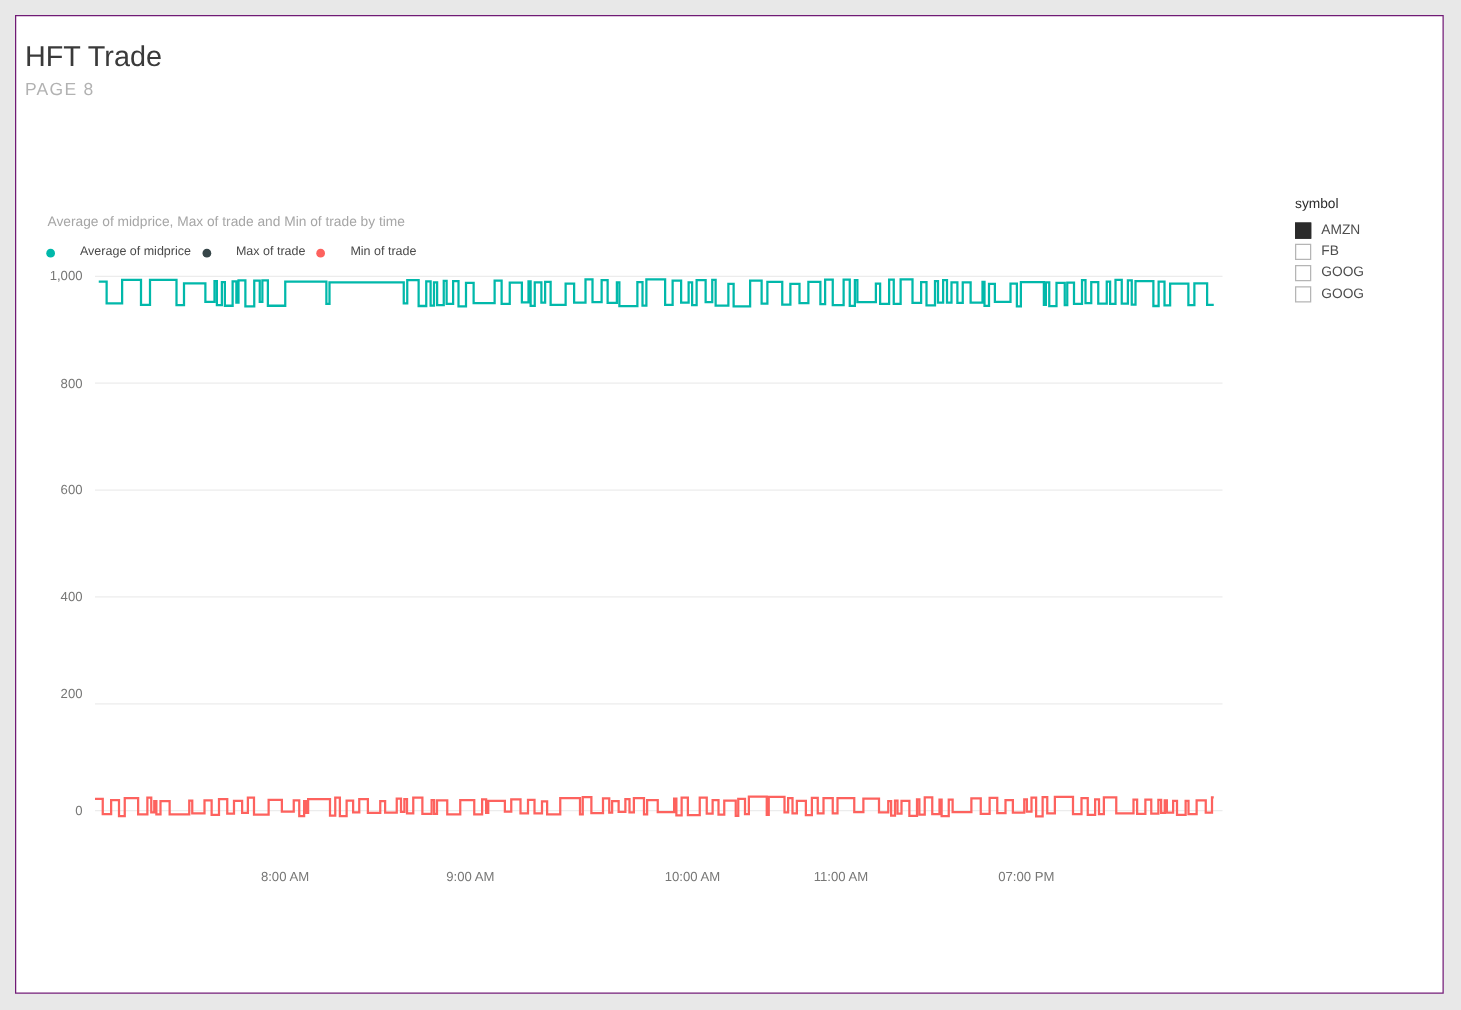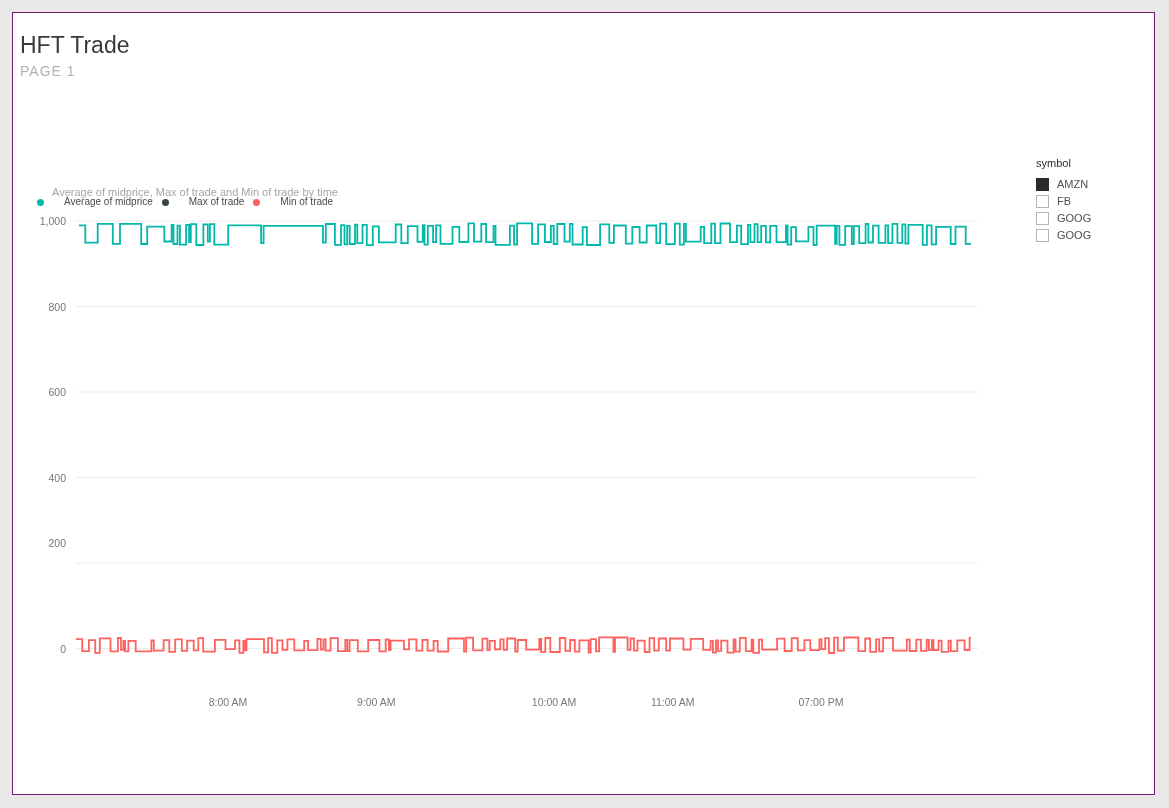--- a/index.html
+++ b/index.html
@@ -18,21 +18,21 @@
     font-size:23px;font-weight:400;color:#3a3a3a;line-height:28px;
   }
   .report-subtitle{
     position:absolute;left:7px;top:50px;margin:0;
     font-size:14px;font-weight:400;color:#b2b2b2;letter-spacing:1px;line-height:17px;
   }
   .chart-visual{
     position:absolute;left:23px;top:153px;width:945px;height:565px;
   }
   .chart-title{
-    position:absolute;left:2px;top:5px;margin:14px;
+    position:absolute;left:2px;top:5px;margin:0;
     font-size:11px;font-weight:400;color:#a6a6a6;line-height:14px;white-space:nowrap;
   }
   .legend{
     position:absolute;left:1px;top:30px;height:12px;
     display:flex;align-items:center;gap:9px;
   }
   .legend-item{display:flex;align-items:center;gap:20px;cursor:pointer;}
   .legend-dot{width:7px;height:7px;border-radius:50%;display:inline-block;}
   .legend-label{font-size:10px;color:#4a4a4a;line-height:12px;white-space:nowrap;}
   .plot-svg{position:absolute;left:0;top:45px;}
@@ -59,21 +59,21 @@
   }
   .slicer-checkbox.checked{background:#2b2b2b;border-color:#2b2b2b;}
   .slicer-label{font-size:11px;color:#4e4e4e;line-height:13px;}
 </style>
 </head>
 <body>
 
 <div class="page">
 
   <h1 class="report-title">HFT Trade</h1>
-  <h2 class="report-subtitle">PAGE 1</h2>
+  <h2 class="report-subtitle">PAGE 8</h2>
 
   <div class="chart-visual">
     <p class="chart-title">Average of midprice, Max of trade and Min of trade by time</p>
     <div class="legend">
         <div class="legend-item">
           <span class="legend-dot" style="background: rgb(1, 184, 170);"></span>
           <span class="legend-label">Average of midprice</span>
         </div>
         <div class="legend-item">
           <span class="legend-dot" style="background: rgb(55, 70, 73);"></span>
@@ -82,21 +82,21 @@
         <div class="legend-item">
           <span class="legend-dot" style="background: rgb(253, 98, 94);"></span>
           <span class="legend-label">Min of trade</span>
         </div>
       </div>
     <div id="y-axis">
         <div class="y-axis-label" style="top: 49px; left: 0px;">1,000</div>
         <div class="y-axis-label" style="top: 134.5px; left: 0px;">800</div>
         <div class="y-axis-label" style="top: 220px; left: 0px;">600</div>
         <div class="y-axis-label" style="top: 305.5px; left: 0px;">400</div>
-        <div class="y-axis-label" style="top: 371px; left: 0px;">200</div>
+        <div class="y-axis-label" style="top: 383px; left: 0px;">200</div>
         <div class="y-axis-label" style="top: 476.5px; left: 0px;">0</div>
       </div>
     <svg class="plot-svg" width="945" height="475" id="plot-svg">
         <g>
           <line x1="40" x2="942" y1="10" y2="10" stroke="#ececec" stroke-width="1"></line>
           <line x1="40" x2="942" y1="95.5" y2="95.5" stroke="#ececec" stroke-width="1"></line>
           <line x1="40" x2="942" y1="181" y2="181" stroke="#ececec" stroke-width="1"></line>
           <line x1="40" x2="942" y1="266.5" y2="266.5" stroke="#ececec" stroke-width="1"></line>
           <line x1="40" x2="942" y1="352" y2="352" stroke="#ececec" stroke-width="1"></line>
           <line x1="40" x2="942" y1="437.5" y2="437.5" stroke="#ececec" stroke-width="1"></line>

